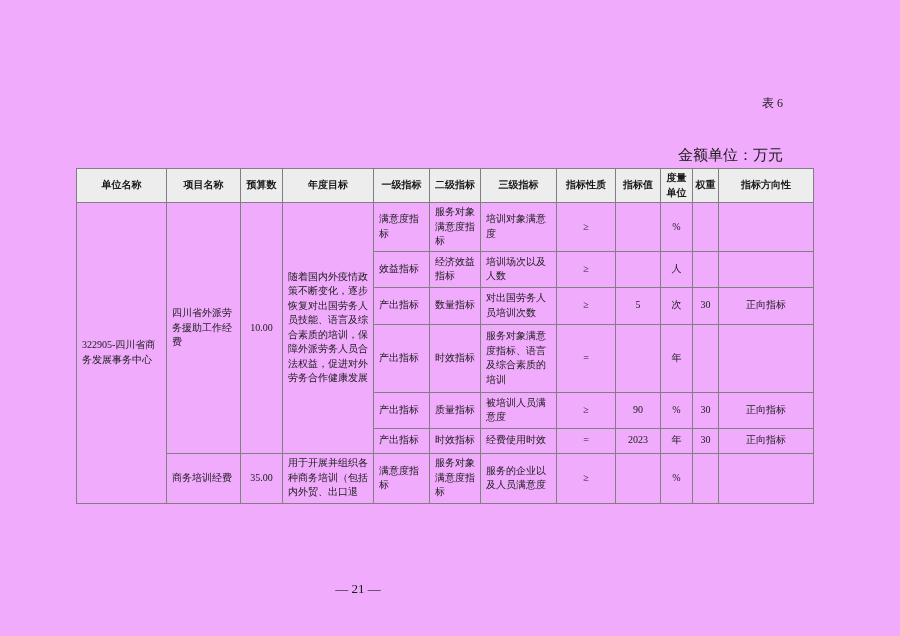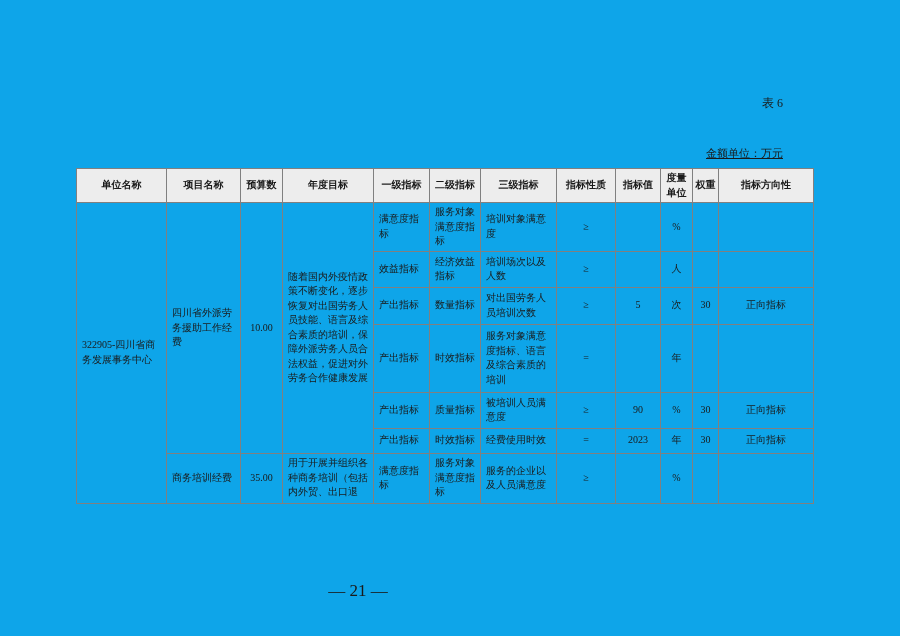--- a/index.html
+++ b/index.html
@@ -1,25 +1,25 @@
 <!DOCTYPE html>
 <html><head>
 <meta charset="utf-8">
 <style>
   html,body{margin:0;padding:0;}
   body{
     width:900px;height:636px;background:#ffffff;
     font-family:"Liberation Serif","DejaVu Serif",serif;
     color:#1a1a1a;
   }
-  .page{position:relative;width:900px;height:636px;overflow:hidden;background:#0ea5e9;}
+  .page{position:relative;width:900px;height:636px;overflow:hidden;background:#f0abfc;}
   .table-label{position:absolute;top:95px;right:117px;font-size:12px;}
   .doc-title{position:absolute;top:115px;left:0;width:900px;text-align:center;
     font-size:17px;font-weight:bold;letter-spacing:0.5px;}
-  .unit-note{position:absolute;top:146px;right:117px;font-size:11px;text-decoration:underline;}
+  .unit-note{position:absolute;top:146px;right:117px;font-size:15px;}
   table.perf{
     position:absolute;top:168px;left:76px;width:737px;
     border-collapse:collapse;table-layout:fixed;
   }
   table.perf th,table.perf td{
     border:1px solid #808080;
     font-size:10px;line-height:1.45;
     padding:2px 5px;vertical-align:middle;
     word-break:break-all;overflow:hidden;
   }
@@ -30,21 +30,21 @@
   tr.hdr{height:34px;}
   tr.r1{height:48px;}
   tr.r2{height:36px;padding-left:25px;}
   tr.r3{height:37px;}
   tr.r4{height:68px;}
   tr.r5{height:36px;}
   tr.r6{height:25px;}
   tr.r7{height:50px;}
   td.l{text-align:left;}
   td.c{text-align:center;}
-  .page-number{position:absolute;top:581px;left:0;width:716px;text-align:center;font-size:17px;}
+  .page-number{position:absolute;top:581px;left:0;width:716px;text-align:center;font-size:13px;}
 </style>
 </head>
 <body>
 
 <div class="page">
 
   <div class="table-label">表 6</div>
 
 
   <div class="unit-note">金额单位：万元</div>

